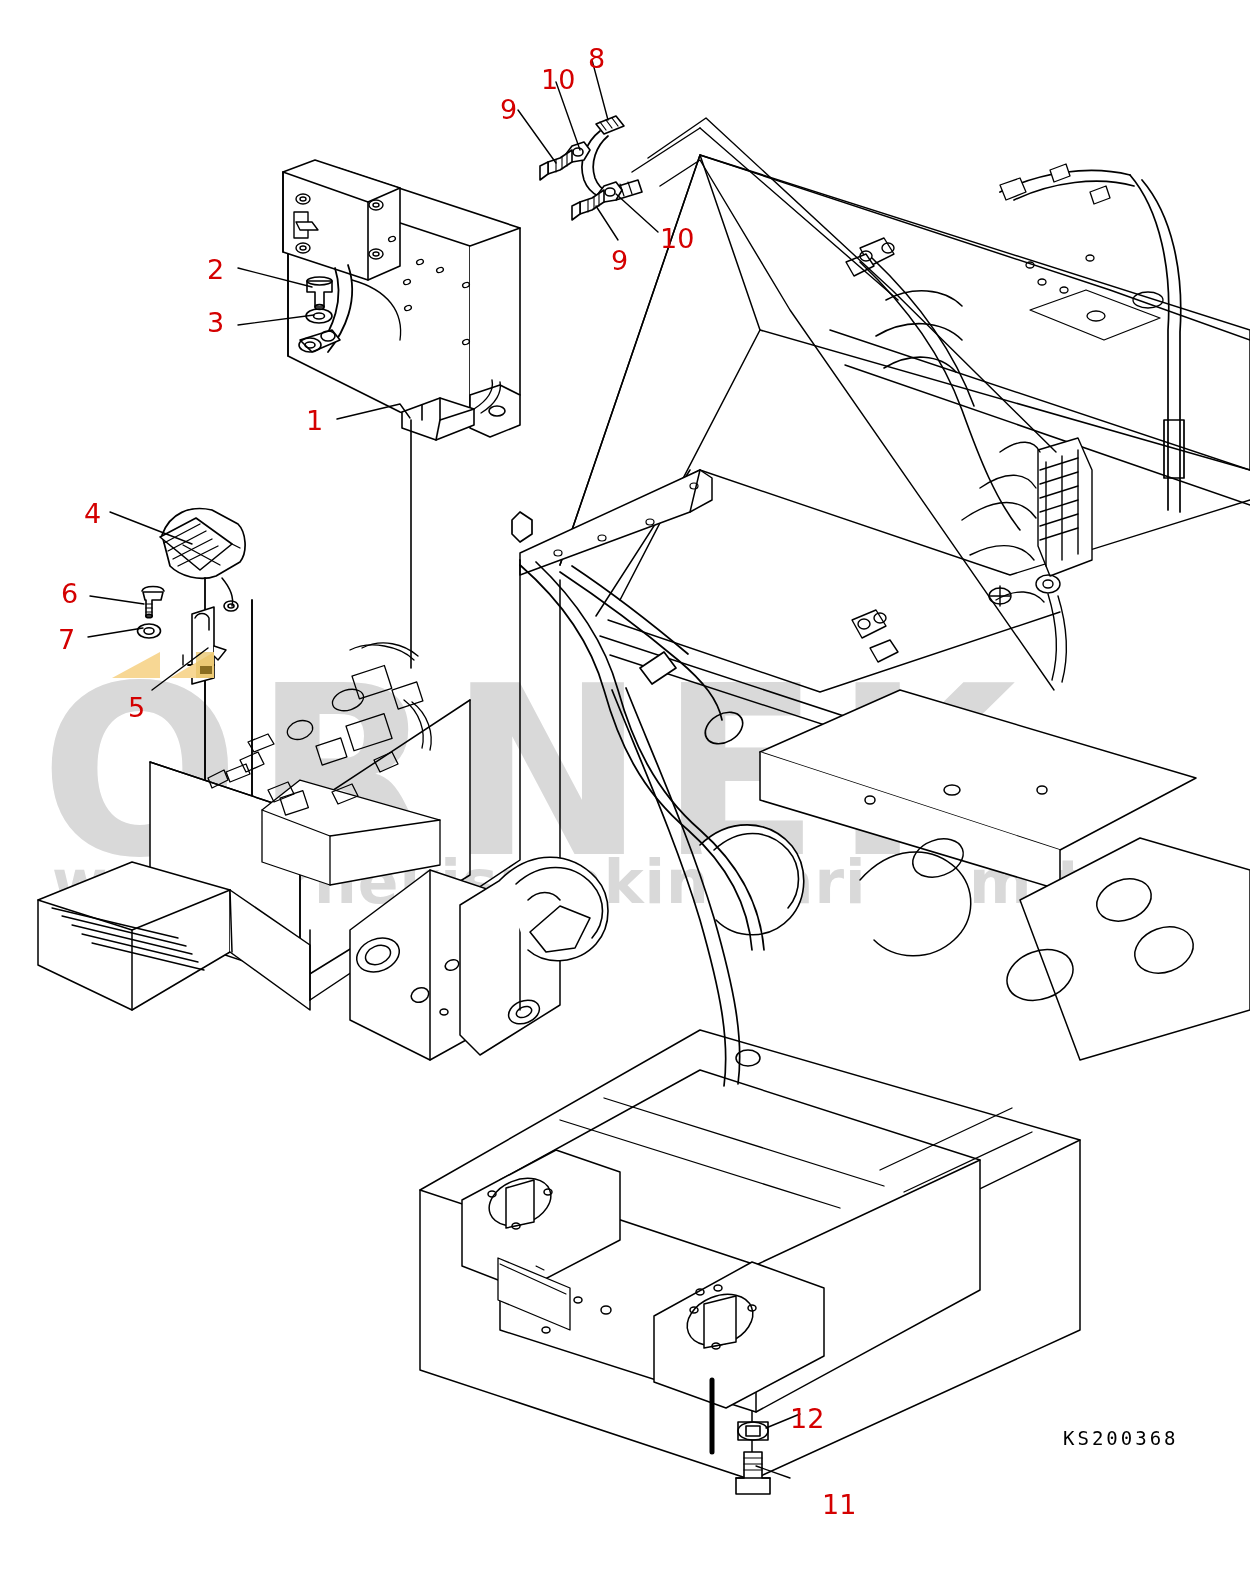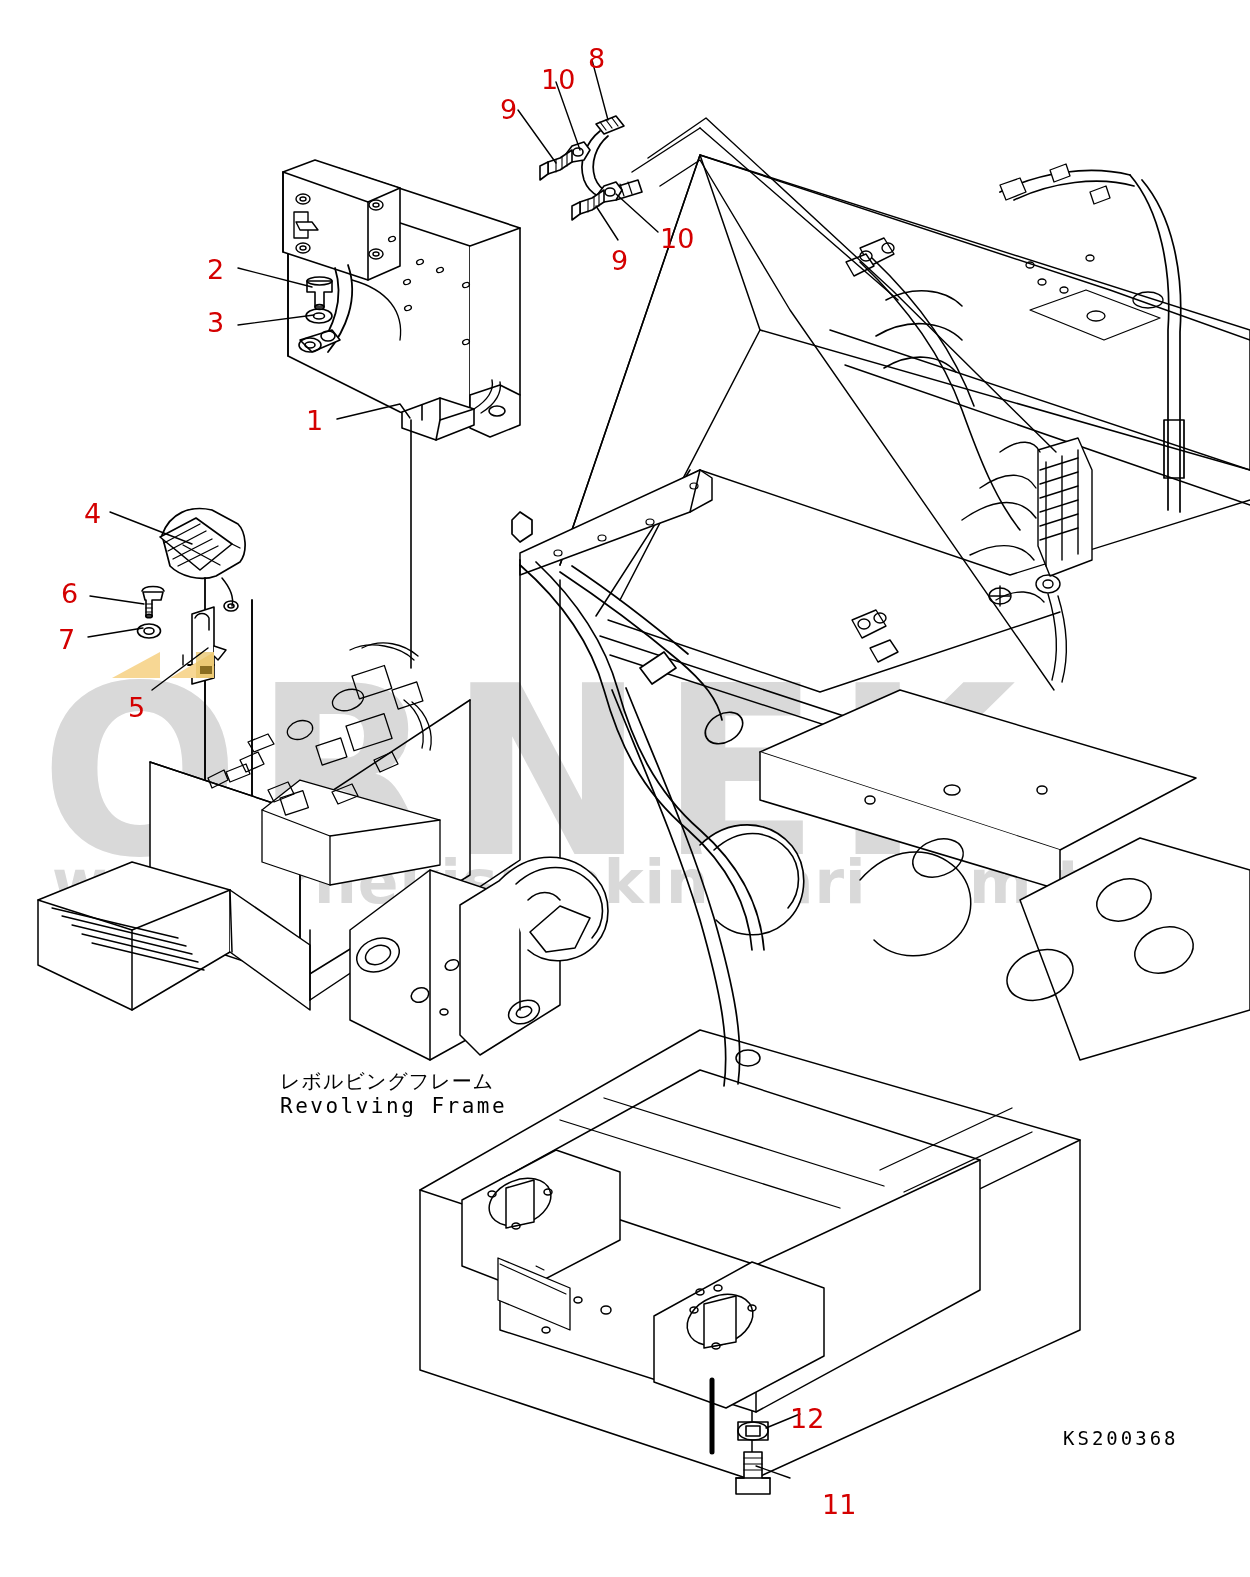--- a/index.html
+++ b/index.html
@@ -518,20 +518,16 @@
   <div class="callout" style="left:61px;top:580px;">6</div>
   <div class="callout" style="left:58px;top:626px;">7</div>
   <div class="callout" style="left:588px;top:45px;">8</div>
   <div class="callout" style="left:500px;top:96px;">9</div>
   <div class="callout" style="left:611px;top:247px;">9</div>
   <div class="callout" style="left:541px;top:66px;">10</div>
   <div class="callout" style="left:660px;top:225px;">10</div>
   <div class="callout" style="left:822px;top:1473px;margin-top:18px;">11</div>
   <div class="callout" style="left:790px;top:1405px;">12</div>
 
-  <div class="cap">
-    <span class="jp">レボルビングフレーム</span>
-    <span class="en">Revolving Frame</span>
-  </div>
 
   <div class="sheetcode">KS200368</div>
 
 </div>
 
 </body></html>

